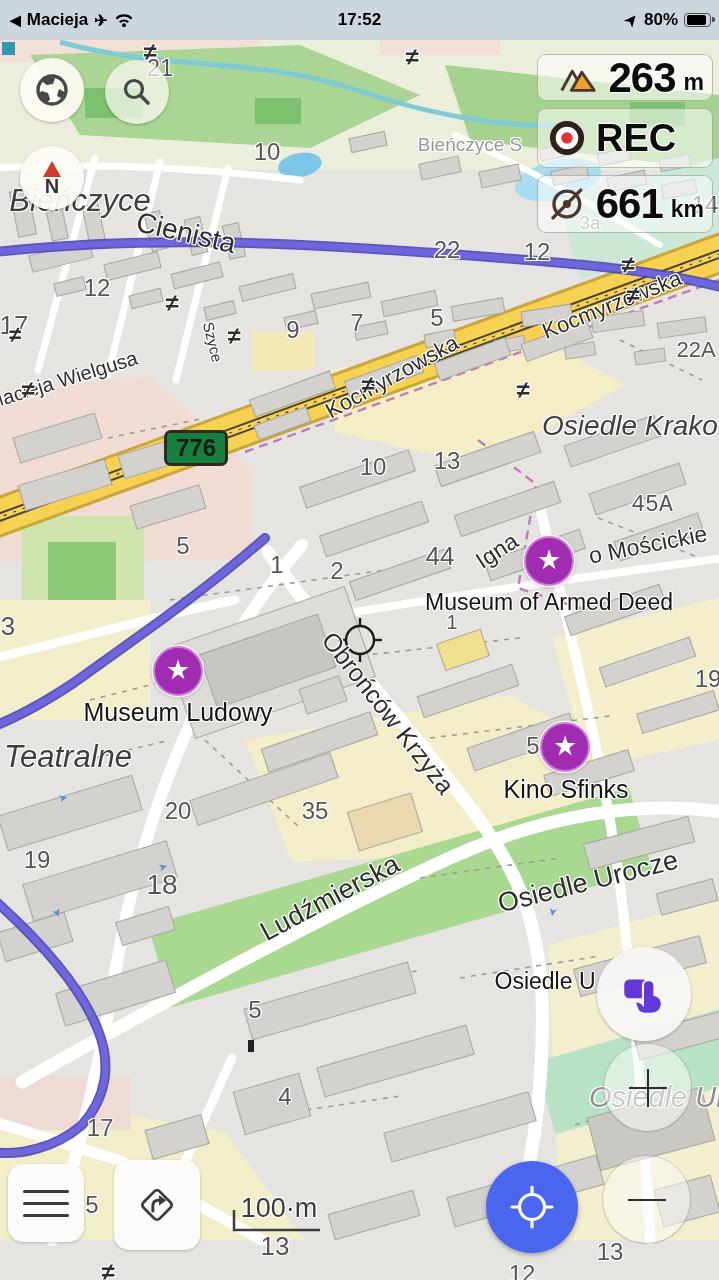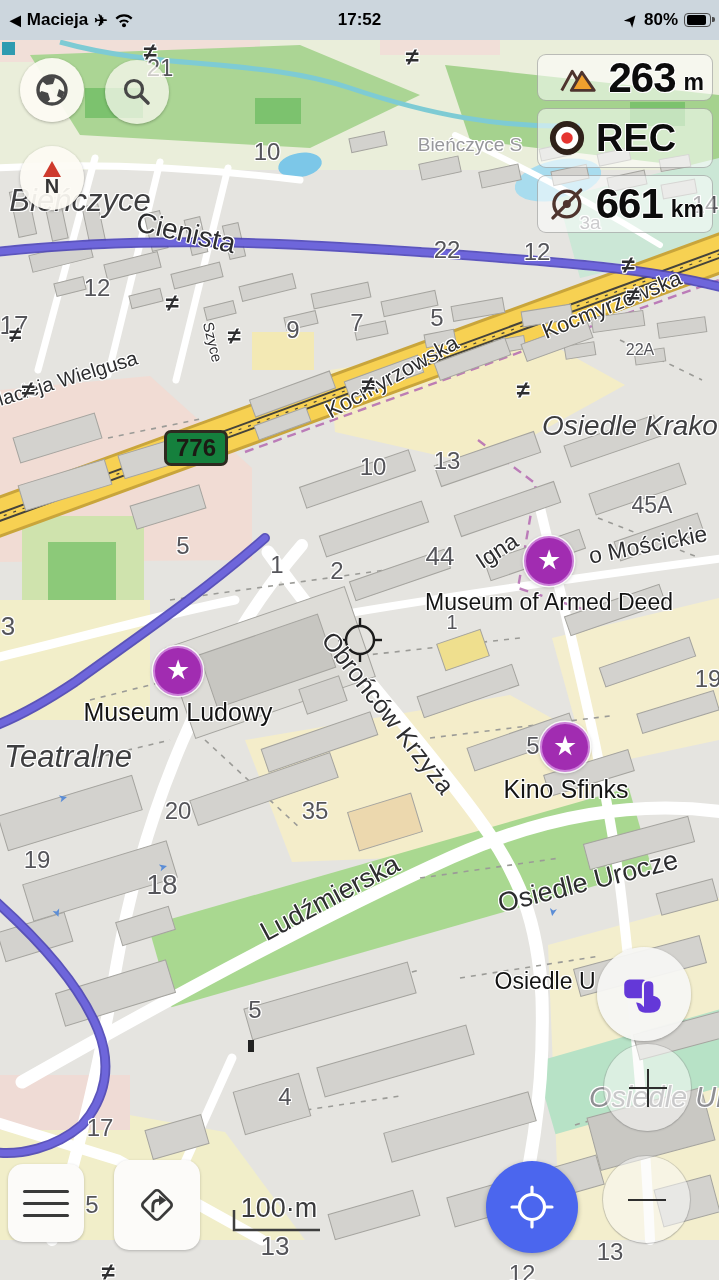--- a/index.html
+++ b/index.html
@@ -289,24 +289,24 @@
     <div class="ml num" style="left: 267px; top: 152px; font-size: 24px; transform: translate(-50%, -50%) rotate(0deg);">10</div>
     <div class="ml num" style="left: 97px; top: 288px; font-size: 24px; transform: translate(-50%, -50%) rotate(0deg);">12</div>
     <div class="ml num" style="left: 447px; top: 250px; font-size: 24px; transform: translate(-50%, -50%) rotate(0deg);">22</div>
     <div class="ml num" style="left: 537px; top: 252px; font-size: 24px; transform: translate(-50%, -50%) rotate(0deg);">12</div>
     <div class="ml num" style="left: 705px; top: 205px; font-size: 24px; transform: translate(-50%, -50%) rotate(0deg);">14</div>
     <div class="ml num-dim" style="left: 590px; top: 222px; font-size: 19px; transform: translate(-50%, -50%) rotate(0deg);">3a</div>
     <div class="ml num" style="left: 14px; top: 325px; font-size: 26px; transform: translate(-50%, -50%) rotate(0deg);">17</div>
     <div class="ml num" style="left: 293px; top: 330px; font-size: 24px; transform: translate(-50%, -50%) rotate(0deg);">9</div>
     <div class="ml num" style="left: 357px; top: 323px; font-size: 24px; transform: translate(-50%, -50%) rotate(0deg);">7</div>
     <div class="ml num" style="left: 437px; top: 318px; font-size: 24px; transform: translate(-50%, -50%) rotate(0deg);">5</div>
-    <div class="ml num" style="left: 640px; top: 350px; font-size: 16px; transform: translate(-50%, -50%) rotate(0deg);">22A</div>
+    <div class="ml num" style="left: 696px; top: 350px; font-size: 22px; transform: translate(-50%, -50%) rotate(0deg);">22A</div>
     <div class="ml num" style="left: 373px; top: 467px; font-size: 24px; transform: translate(-50%, -50%) rotate(0deg);">10</div>
     <div class="ml num" style="left: 447px; top: 461px; font-size: 24px; transform: translate(-50%, -50%) rotate(0deg);">13</div>
-    <div class="ml num" style="left: 652px; top: 505px; font-size: 23px; transform: translate(-50%, -50%) rotate(0deg);">45A</div>
+    <div class="ml num" style="left: 652px; top: 505px; font-size: 23px; transform: translate(-50%, -50%) rotate(0deg); font-family: Liberation Mono, monospace;">45A</div>
     <div class="ml num" style="left: 183px; top: 546px; font-size: 24px; transform: translate(-50%, -50%) rotate(0deg);">5</div>
     <div class="ml num" style="left: 277px; top: 565px; font-size: 24px; transform: translate(-50%, -50%) rotate(0deg);">1</div>
     <div class="ml num" style="left: 337px; top: 571px; font-size: 24px; transform: translate(-50%, -50%) rotate(0deg);">2</div>
     <div class="ml num" style="left: 440px; top: 556px; font-size: 26px; transform: translate(-50%, -50%) rotate(0deg);">44</div>
     <div class="ml num" style="left: 452px; top: 622px; font-size: 20px; transform: translate(-50%, -50%) rotate(0deg);">1</div>
     <div class="ml num" style="left: 8px; top: 626px; font-size: 26px; transform: translate(-50%, -50%) rotate(0deg);">3</div>
     <div class="ml num" style="left: 708px; top: 679px; font-size: 24px; transform: translate(-50%, -50%) rotate(0deg);">19</div>
     <div class="ml num" style="left: 533px; top: 746px; font-size: 24px; transform: translate(-50%, -50%) rotate(0deg);">5</div>
     <div class="ml num" style="left: 178px; top: 811px; font-size: 24px; transform: translate(-50%, -50%) rotate(0deg);">20</div>
     <div class="ml num" style="left: 315px; top: 811px; font-size: 24px; transform: translate(-50%, -50%) rotate(0deg);">35</div>

